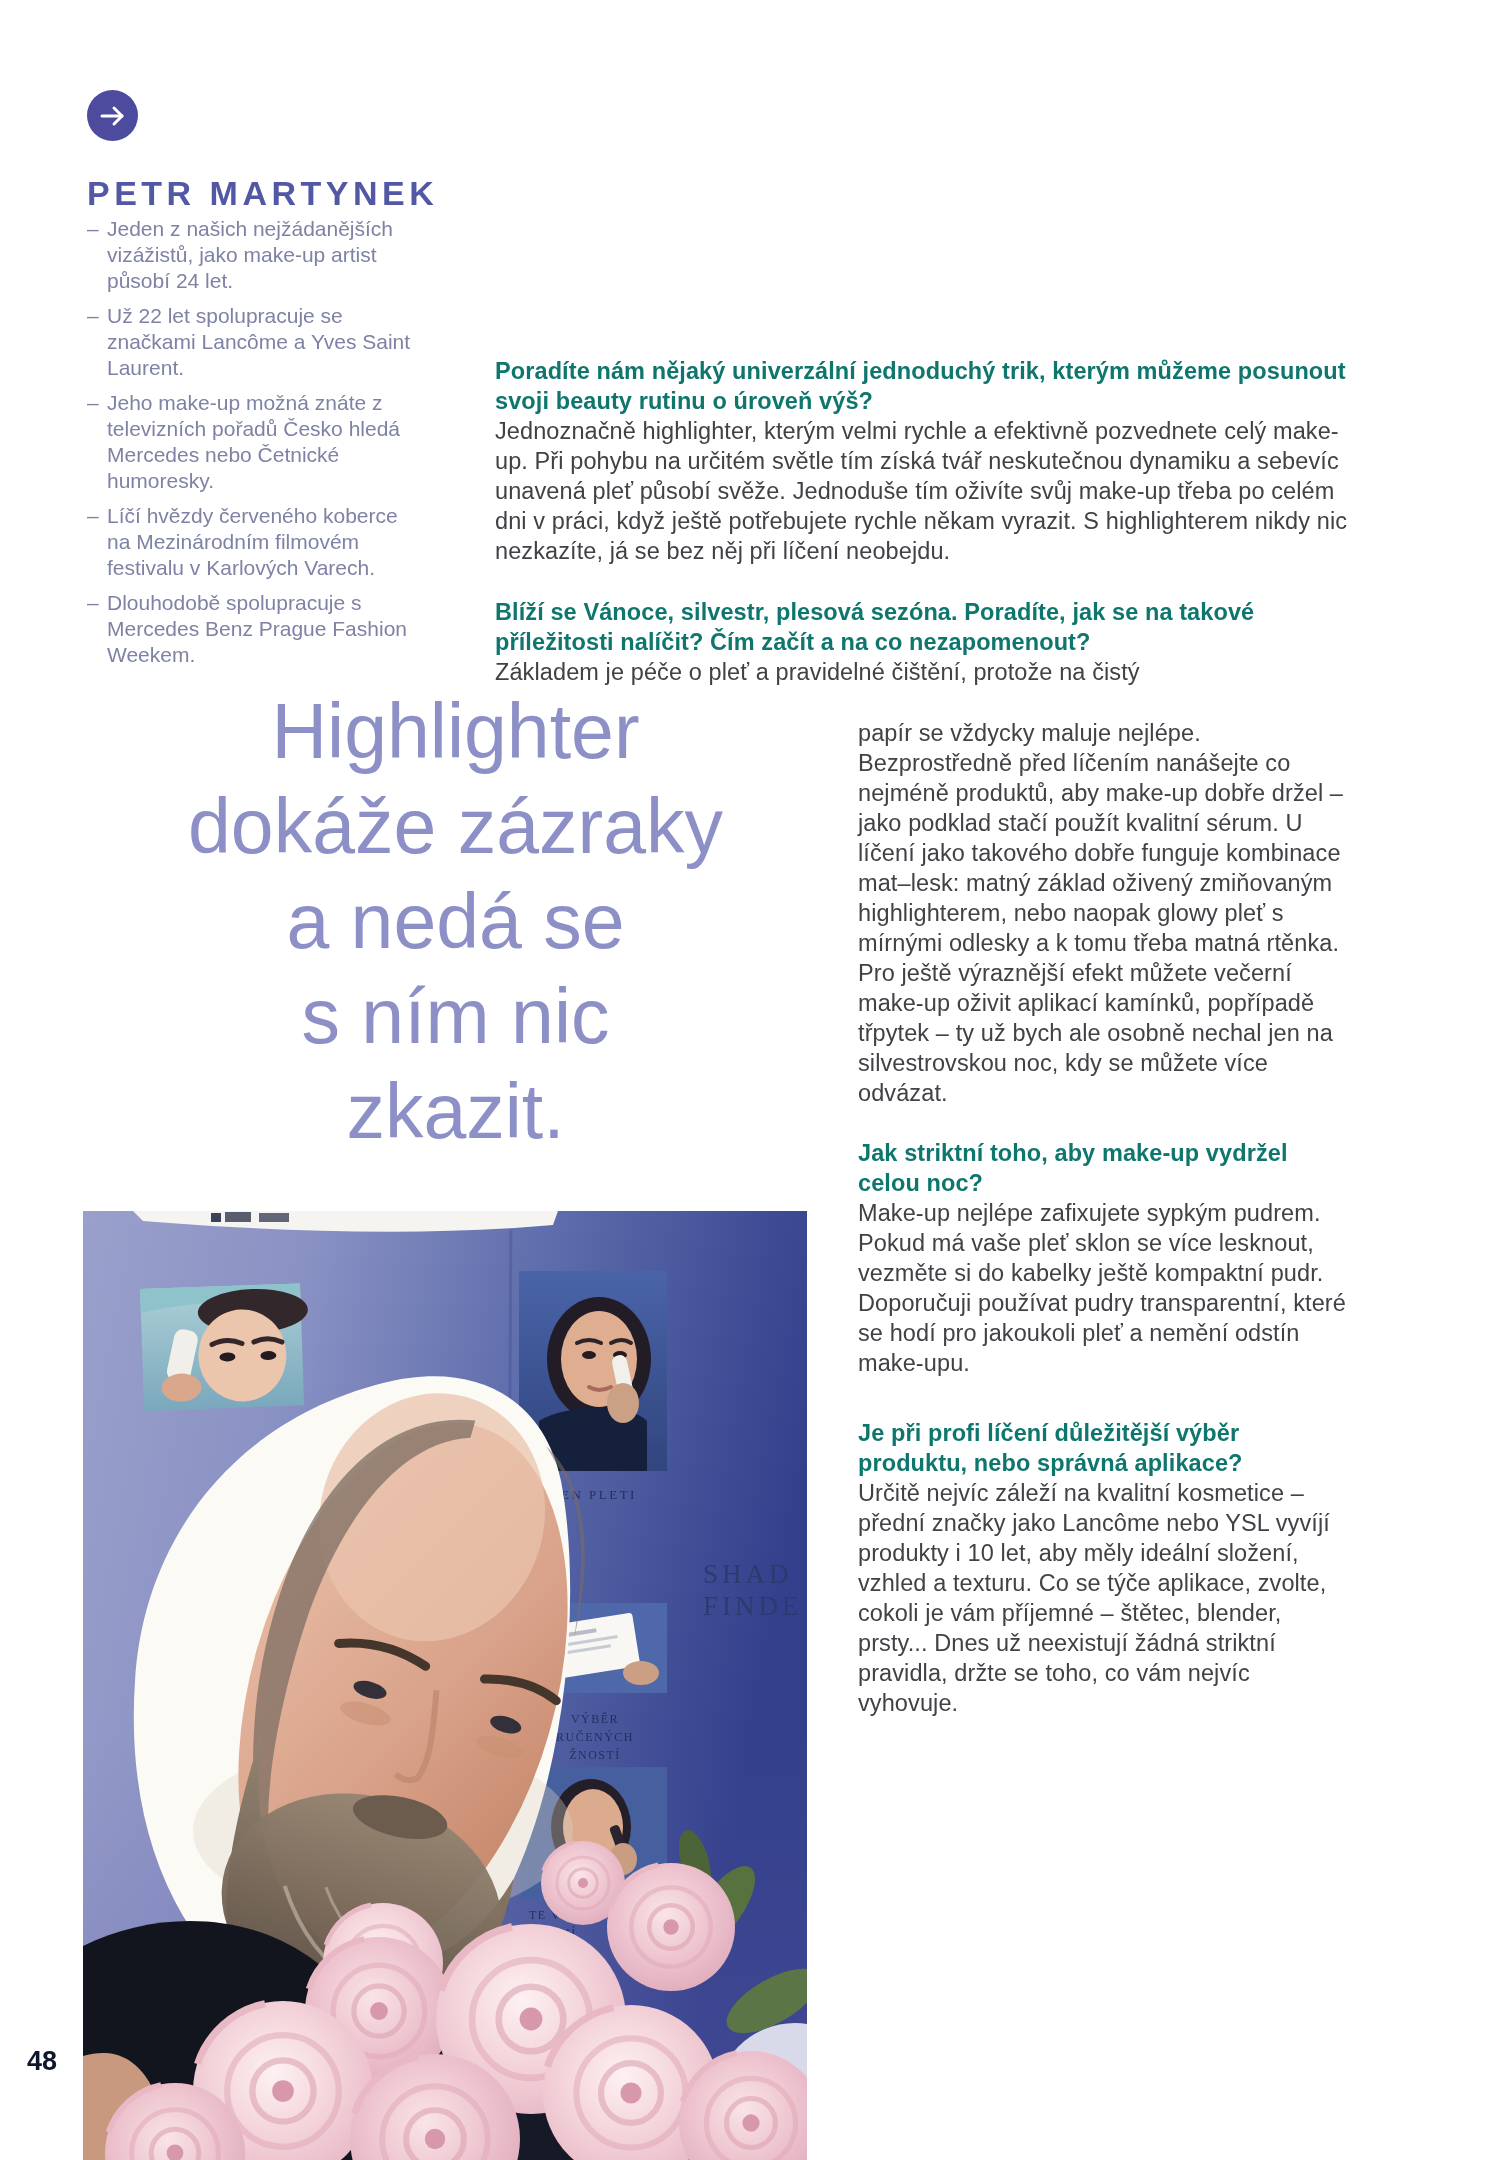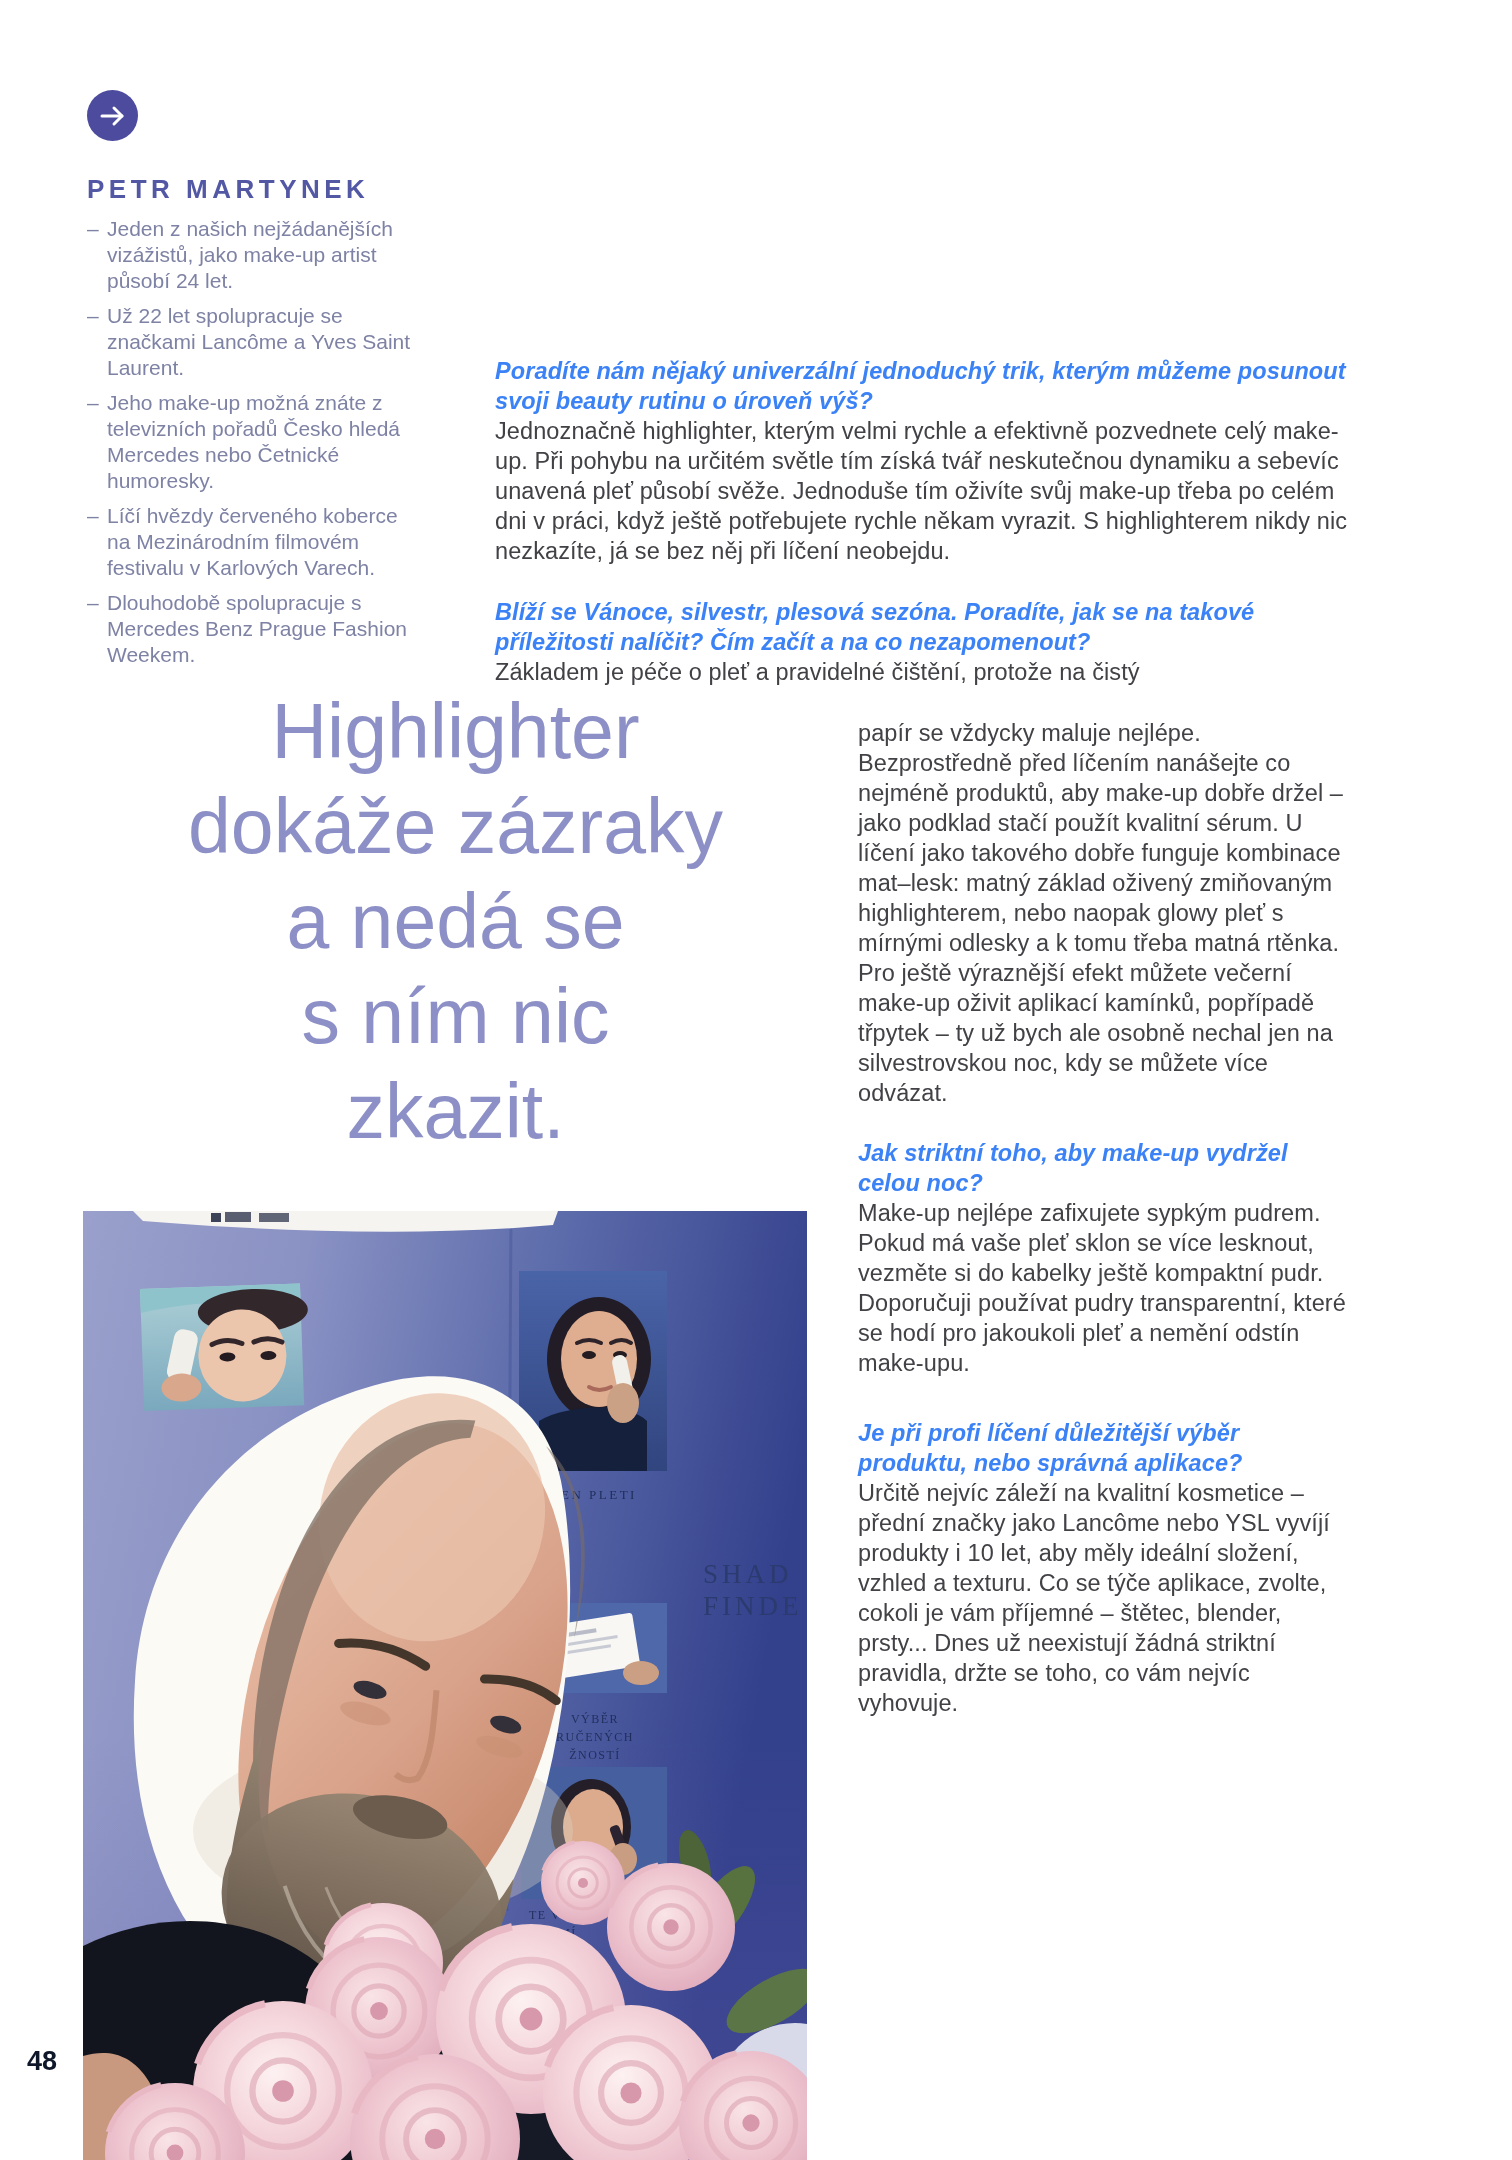--- a/index.html
+++ b/index.html
@@ -9,38 +9,38 @@
     font-family:"Liberation Sans",sans-serif;
   }
   
   .arrow-badge{
     position:absolute;left:87px;top:90px;width:51px;height:51px;border-radius:50%;
     background:#4c4b9d;display:flex;align-items:center;justify-content:center;
   }
   
   .profile-name{
     position:absolute;left:87px;top:174px;
-    font-size:26px;font-weight:800;letter-spacing:4.5px;color:#5358a5;
+    font-size:34px;font-weight:800;letter-spacing:4.5px;color:#5358a5;
   }
   .facts{position:absolute;left:87px;top:216px;width:330px;}
   .fact{
     display:flex;gap:7px;margin-bottom:9px;
     font-size:21px;line-height:26px;color:#7e82a4;
   }
   .fact .dash{flex:0 0 13px;}
   
   .pull-quote{
     position:absolute;left:97px;top:684px;width:717px;
     text-align:center;color:#8d90c6;font-weight:100;
     font-size:77px;line-height:95px;letter-spacing:0px;
   }
   
   .article{position:absolute;color:#414146;font-size:23.5px;line-height:30px;letter-spacing:0.1px;}
   .article p{margin:0;}
-  .article .q{font-weight:700;color:#3b82f6;font-style:italic;}
+  .article .q{font-weight:700;color:#0f766e;}
   .article .sp{margin-top:31px;}
   .article .sp2{margin-top:30px;}
   .article .sp3{margin-top:40px;}
   .article-wide{left:495px;top:356px;width:860px;}
   .article-narrow{left:858px;top:718px;width:494px;}
   
   .photo{position:absolute;left:83px;top:1211px;width:724px;height:949px;overflow:hidden;}
   .photo svg{display:block;}
   .pcap{font-family:"Liberation Serif",serif;font-size:13px;letter-spacing:2.5px;fill:#16254e;opacity:.85;}
   .pcap2{font-family:"Liberation Serif",serif;font-size:12px;letter-spacing:1.5px;fill:#16254e;opacity:.8;}

